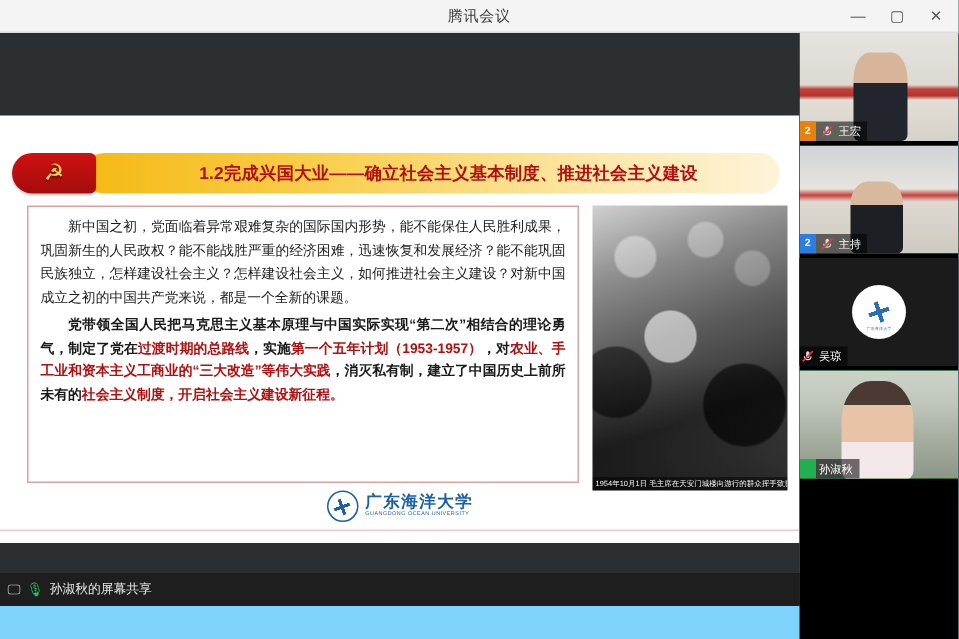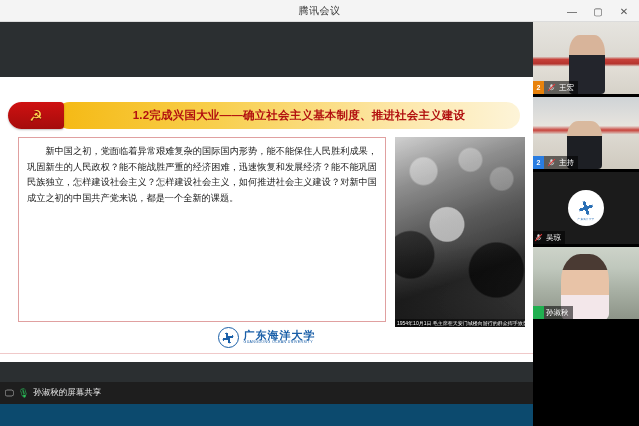--- a/index.html
+++ b/index.html
@@ -1,21 +1,21 @@
 <!DOCTYPE html>
 <html><head>
 <meta charset="utf-8">
 <style>
   * { margin:0; padding:0; box-sizing:border-box; }
   html,body { width:639px; height:426px; overflow:hidden; }
   body {
     font-family:"Liberation Sans", sans-serif;
     background:#000;
   }
-  #app { position:relative; width:639px; height:426px; background:#0c4a6e; }
+  #app { position:relative; width:639px; height:426px; background:#7dd3fc; }
 
   
   .titlebar {
     position:absolute; top:0; left:0; width:639px; height:22px;
     background:#f4f4f4; border-bottom:1px solid #dcdcdc;
     display:flex; align-items:center; justify-content:center;
   }
   .titlebar .title {
     font-size:10px; color:#3a3a3a; letter-spacing:.5px;
   }
@@ -242,20 +242,21 @@
         <div class="emblem">
           <span class="hammer">☭</span>
         </div>
         <div class="banner-bar">
           <span class="banner-text">1.2完成兴国大业——确立社会主义基本制度、推进社会主义建设</span>
         </div>
       </div>
 
       <div class="textbox">
         <p class="para p1">新中国之初，党面临着异常艰难复杂的国际国内形势，能不能保住人民胜利成果，巩固新生的人民政权？能不能战胜严重的经济困难，迅速恢复和发展经济？能不能巩固民族独立，怎样建设社会主义？怎样建设社会主义，如何推进社会主义建设？对新中国成立之初的中国共产党来说，都是一个全新的课题。</p>
+        <p class="para p2" id="para2"><span class="plain">党带领全国人民把马克思主义基本原理与中国实际实现“第二次”相结合的理论勇气，制定了党在</span><span>过渡时期的总路线</span><span class="plain">，实施</span><span>第一个五年计划（1953-1957）</span><span class="plain">，对</span><span>农业、手工业和资本主义工商业的“三大改造”等伟大实践</span><span class="plain">，消灭私有制，建立了中国历史上前所未有的</span><span>社会主义制度，开启社会主义建设新征程。</span></p>
       </div>
 
       <div class="photo">
         <div class="crowd"></div>
         <div class="caption">1954年10月1日 毛主席在天安门城楼向游行的群众挥手致意</div>
       </div>
 
       <div class="logo-wrap">
         <div class="logo-mark"></div>
         <div class="logo-txt">

